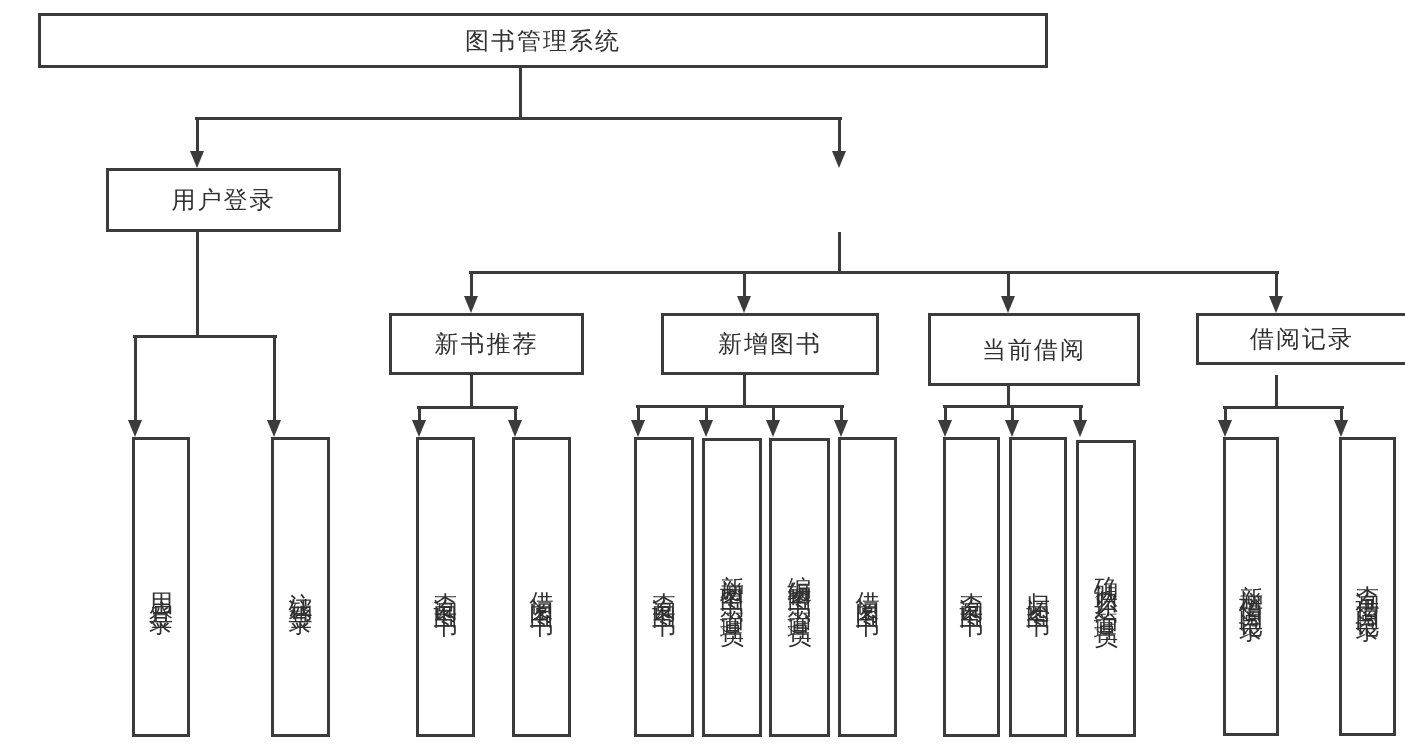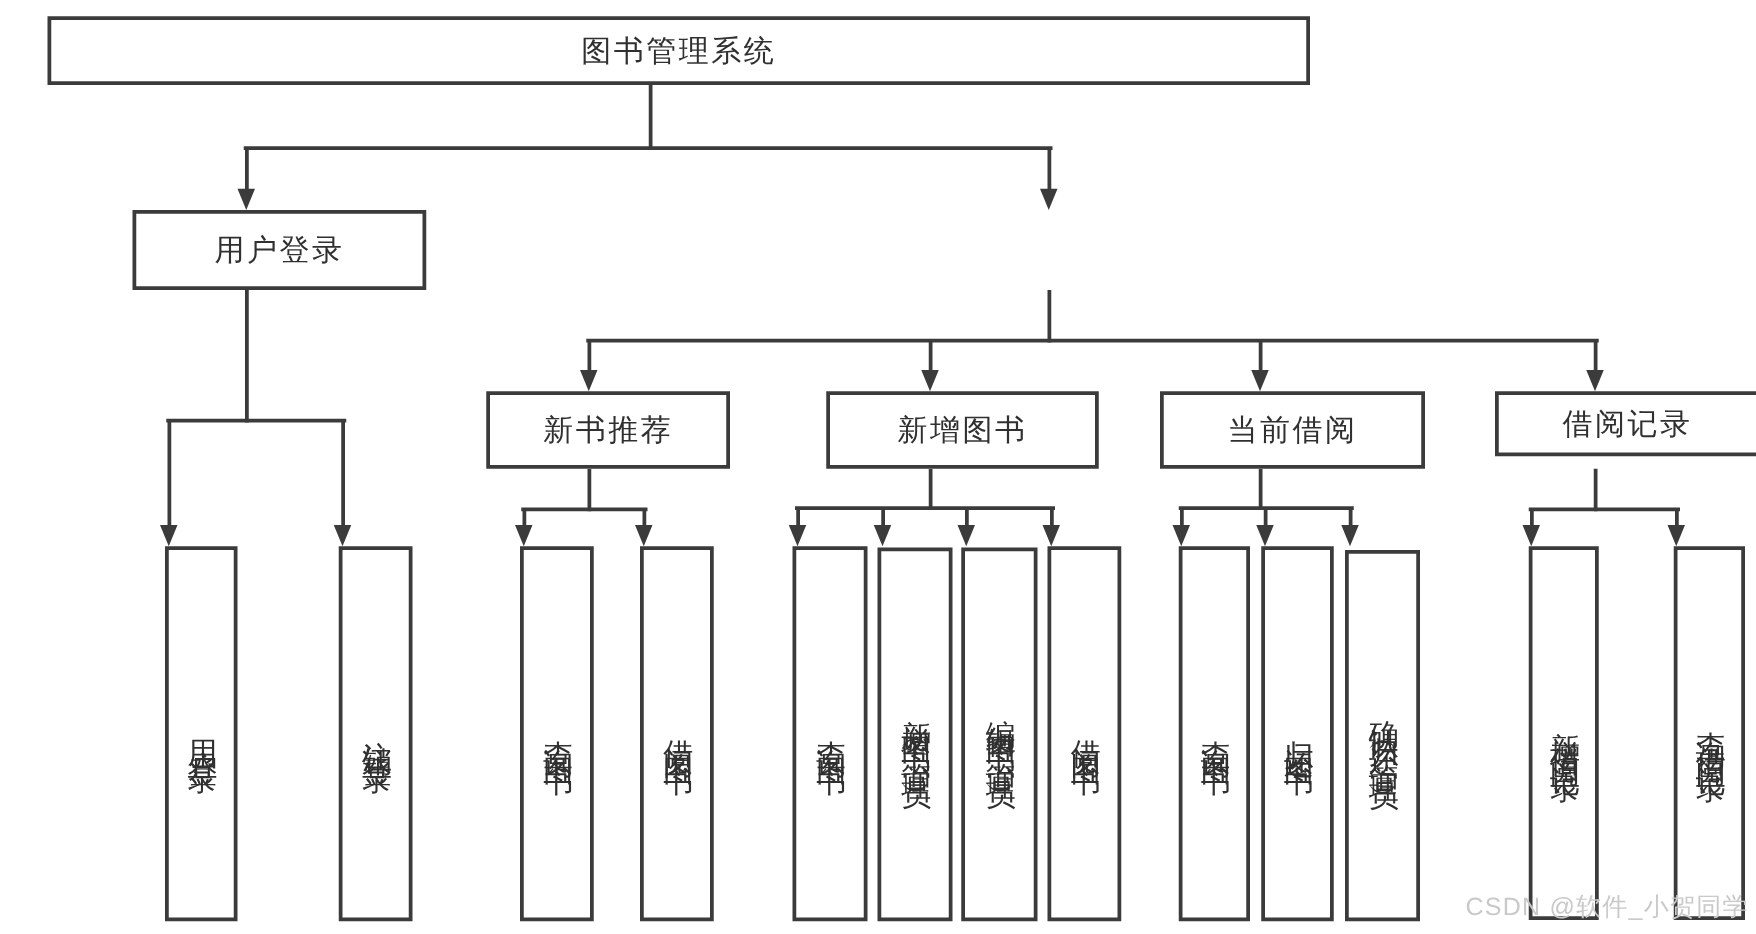--- a/index.html
+++ b/index.html
@@ -61,21 +61,20 @@
     letter-spacing:1px;
     color:var(--wm);
     white-space:nowrap;
     z-index:5;
   }
 </style>
 </head>
 <body>
 
 <div id="stage">
-  <div class="watermark">CSDN @软件_小贺同学</div>
 <div class="cline" style="left: 518.5px; top: 68px; width: 3px; height: 51.5px;"></div>
     <div class="cline" style="left: 194.5px; top: 116.5px; width: 647px; height: 3px;"></div>
     <div class="cline" style="left: 195.5px; top: 118px; width: 3px; height: 34px;"></div>
     <div class="arrowhead" style="left: 190px; top: 151px;"></div>
     <div class="cline" style="left: 837.5px; top: 118px; width: 3px; height: 34px;"></div>
     <div class="arrowhead" style="left: 832px; top: 151px;"></div>
     <div class="cline" style="left: 195.5px; top: 232px; width: 3px; height: 105.5px;"></div>
     <div class="cline" style="left: 132.5px; top: 334.5px; width: 144px; height: 3px;"></div>
     <div class="cline" style="left: 133.5px; top: 336px; width: 3px; height: 85px;"></div>
     <div class="arrowhead" style="left: 128px; top: 420px;"></div>
@@ -126,21 +125,21 @@
     </div>
     <div class="box h" style="left: 80px; top: 168px; width: 235px; height: 64px;">
       <span class="lbl">用户登录</span>
     </div>
     <div class="box h" style="left: 363px; top: 313px; width: 195px; height: 62px;">
       <span class="lbl">新书推荐</span>
     </div>
     <div class="box h" style="left: 635px; top: 313px; width: 218px; height: 62px;">
       <span class="lbl">新增图书</span>
     </div>
-    <div class="box h" style="left: 902px; top: 313px; width: 212px; height: 62px;">
+    <div class="box h" style="left: 902px; top: 313px; width: 212px; height: 73px;">
       <span class="lbl">当前借阅</span>
     </div>
     <div class="box h" style="left: 1170px; top: 313px; width: 212px; height: 52px;">
       <span class="lbl">借阅记录</span>
     </div>
     <div class="box v" style="left: 106px; top: 437px; width: 58px; height: 300px;">
       <span class="lbl">用户登录</span>
     </div>
     <div class="box v" style="left: 245px; top: 437px; width: 59px; height: 300px;">
       <span class="lbl">注销登录</span>

